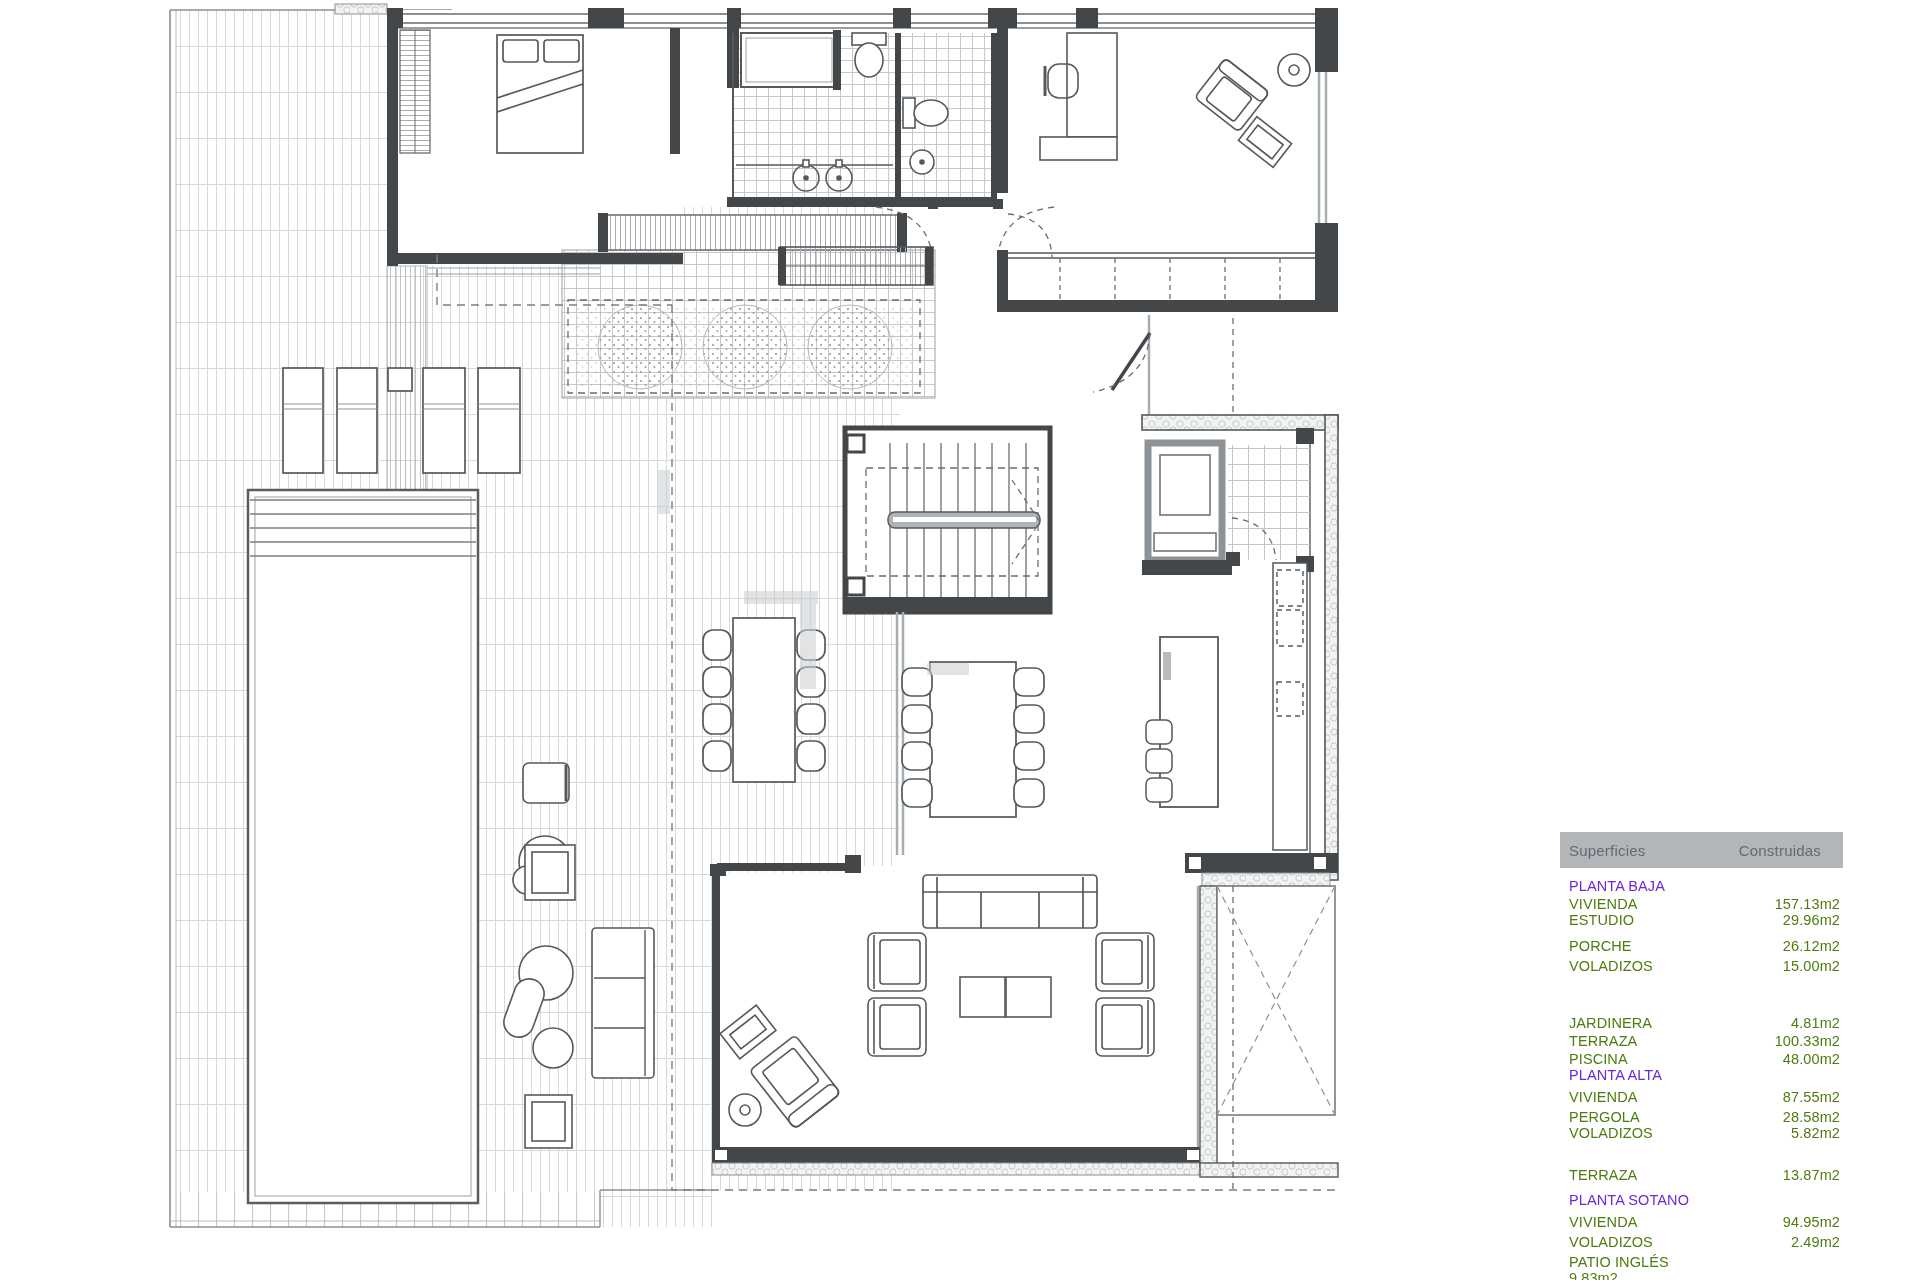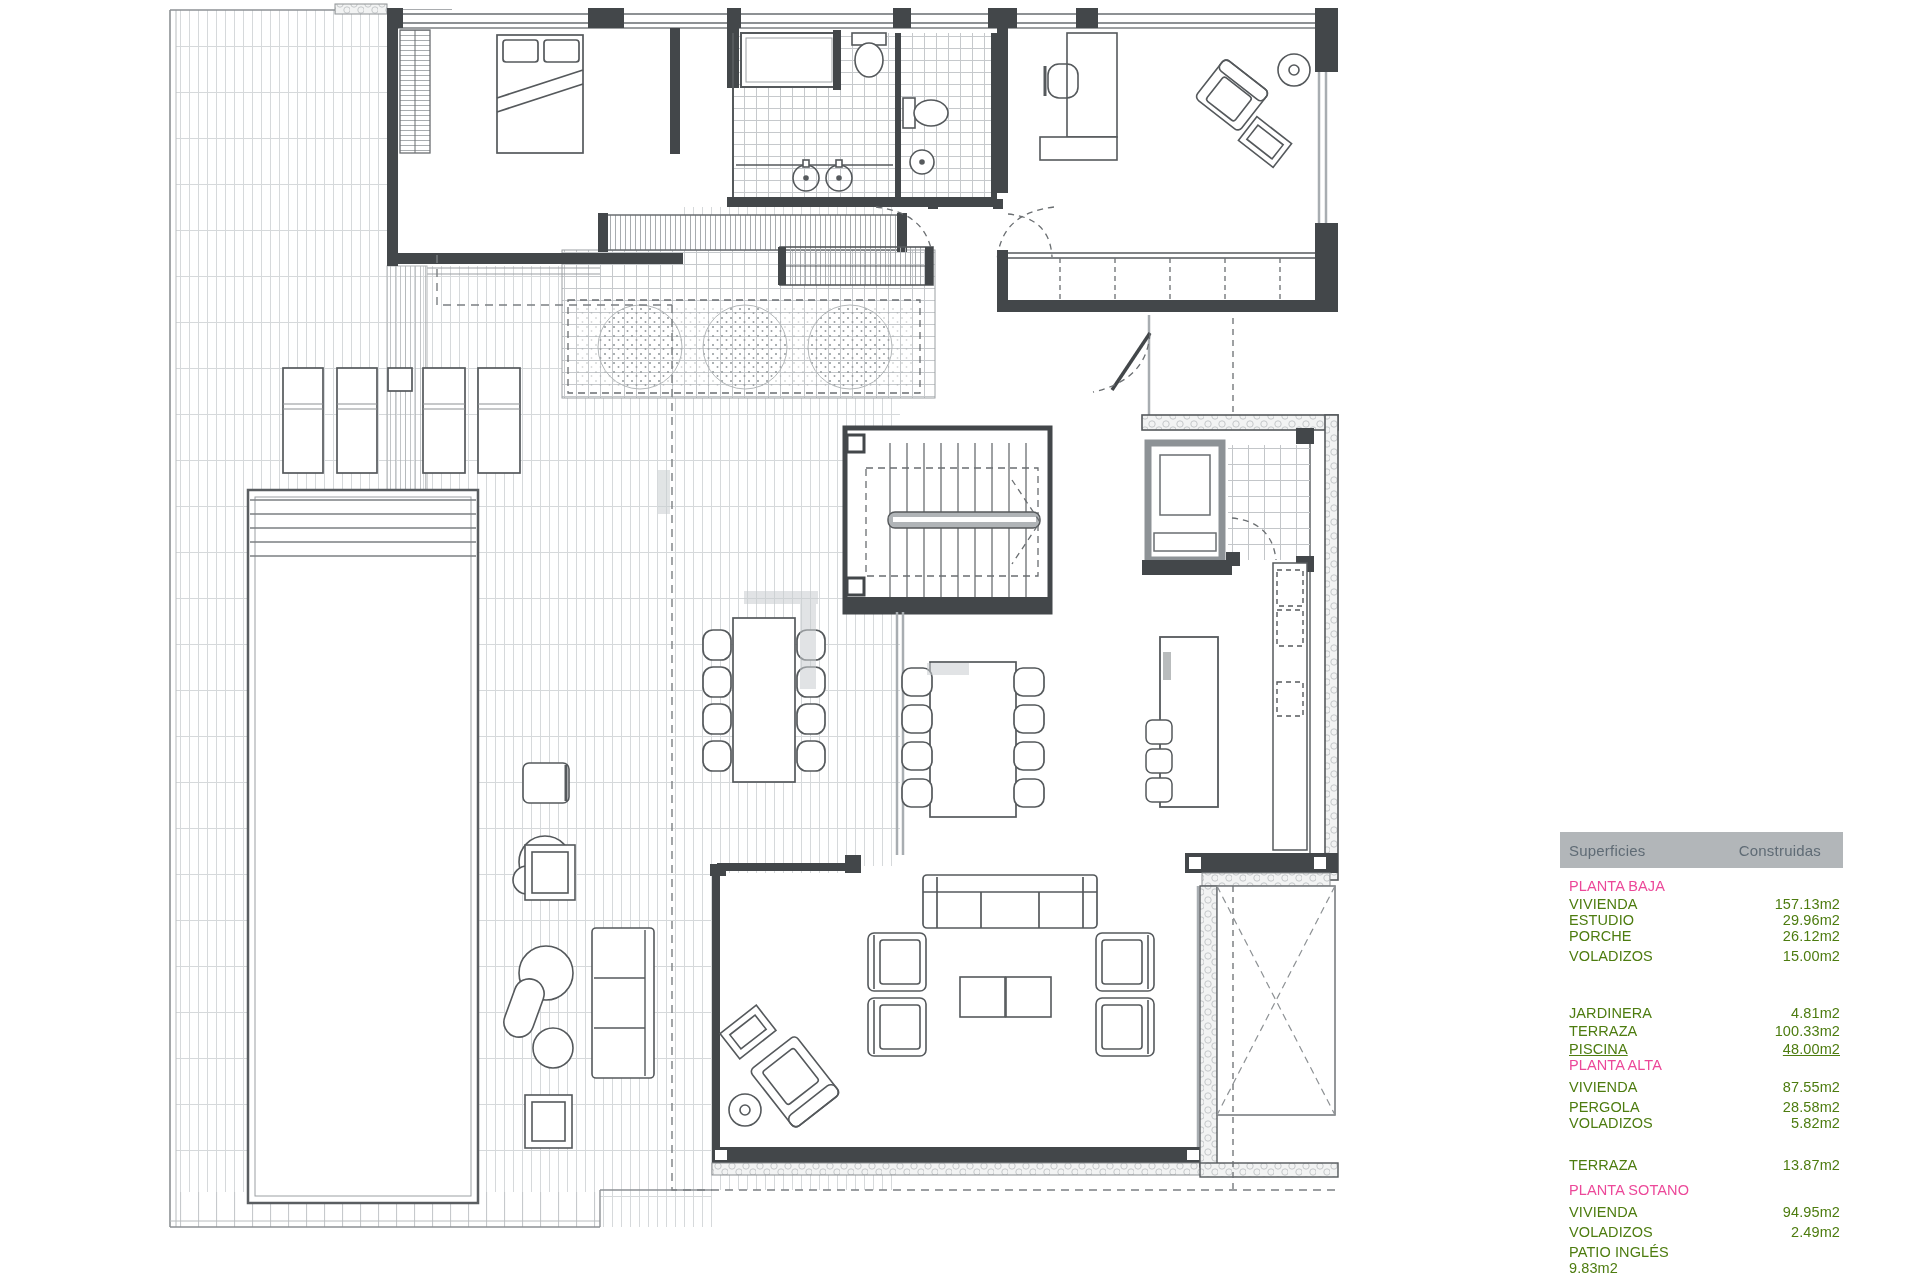--- a/index.html
+++ b/index.html
@@ -9,21 +9,21 @@
   
   .surfaces{position:absolute;left:1560px;top:832px;width:283px;color:#35393c;}
   .s-header{height:36px;background:#b2b6b9;display:flex;align-items:center;
             justify-content:space-between;padding:0 22px 0 9px;box-sizing:border-box;
             color:#5f6b75;font-size:15px;letter-spacing:.2px;}
   .s-rows{padding-left:9px;padding-right:3px;}
   .s-row{display:flex;justify-content:space-between;align-items:baseline;
          font-size:14.5px;line-height:16px;letter-spacing:.1px;}
   .s-row .lab{white-space:nowrap;}
   .s-row .val{white-space:nowrap;text-align:right;}
-  .s-row.section{color:#ec4899;}
+  .s-row.section{color:#6d28d9;}
   .s-row.item{color:#4d7c0f;}
 </style>
 </head>
 <body>
 
 <div class="stage">
 
 <svg class="plan-svg" width="1920" height="1280" viewBox="0 0 1920 1280">
   <defs>
     <pattern id="deck" width="9" height="46" patternUnits="userSpaceOnUse">
@@ -484,37 +484,37 @@
           <span class="val"></span>
         </div>
         <div class="s-row item" style="margin-top: 2px;">
           <span class="lab">VIVIENDA</span>
           <span class="val">157.13m2</span>
         </div>
         <div class="s-row item" style="margin-top: 0px;">
           <span class="lab">ESTUDIO</span>
           <span class="val">29.96m2</span>
         </div>
-        <div class="s-row item" style="margin-top: 0;">
+        <div class="s-row item" style="margin-top: 10px;">
           <span class="lab">PORCHE</span>
           <span class="val">26.12m2</span>
         </div>
         <div class="s-row item" style="margin-top: 4px;">
           <span class="lab">VOLADIZOS</span>
           <span class="val">15.00m2</span>
         </div>
         <div class="s-row item" style="margin-top: 41px; align-items: flex-end;">
           <span class="lab">JARDINERA</span>
           <span class="val">4.81m2</span>
         </div>
         <div class="s-row item" style="margin-top: 2px;">
           <span class="lab">TERRAZA</span>
           <span class="val">100.33m2</span>
         </div>
-        <div class="s-row item" style="margin-top: 2px; text-decoration: underline;">
+        <div class="s-row item" style="margin-top: 2px;">
           <span class="lab">PISCINA</span>
           <span class="val">48.00m2</span>
         </div>
         <div class="s-row section" style="">
           <span class="lab">PLANTA ALTA</span>
           <span class="val"></span>
         </div>
         <div class="s-row item" style="margin-top: 6px;">
           <span class="lab">VIVIENDA</span>
           <span class="val">87.55m2</span>

